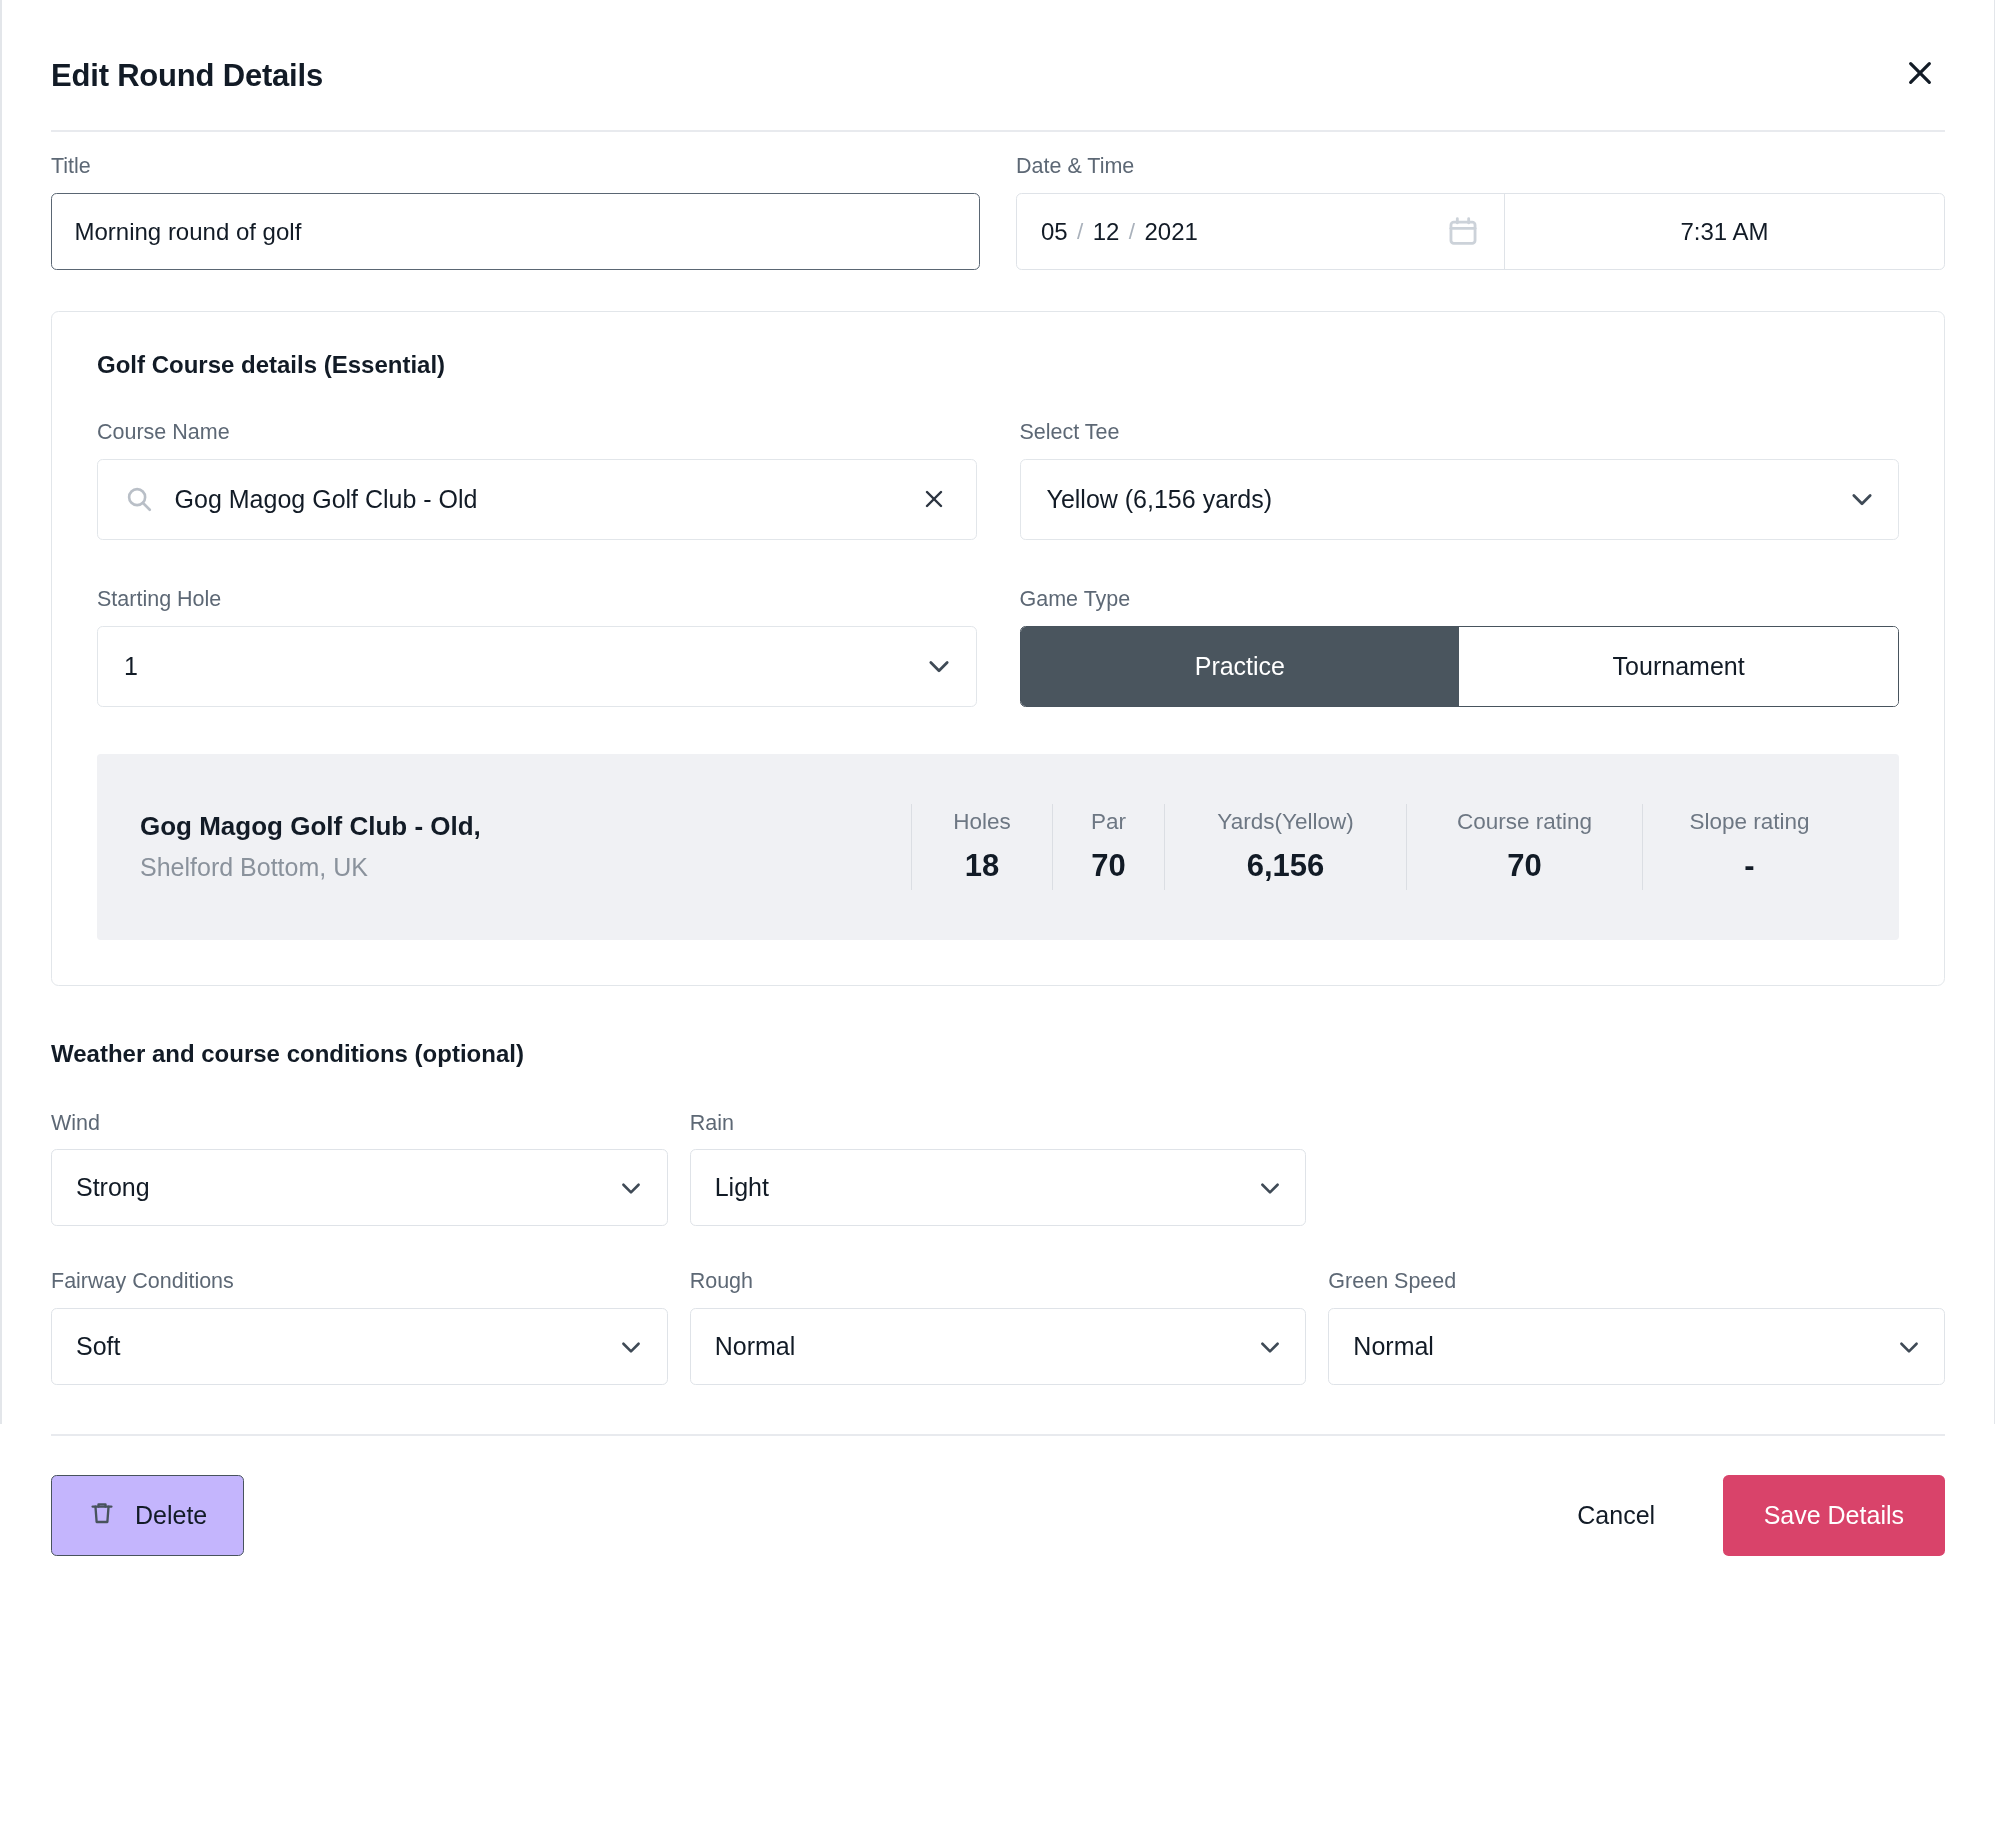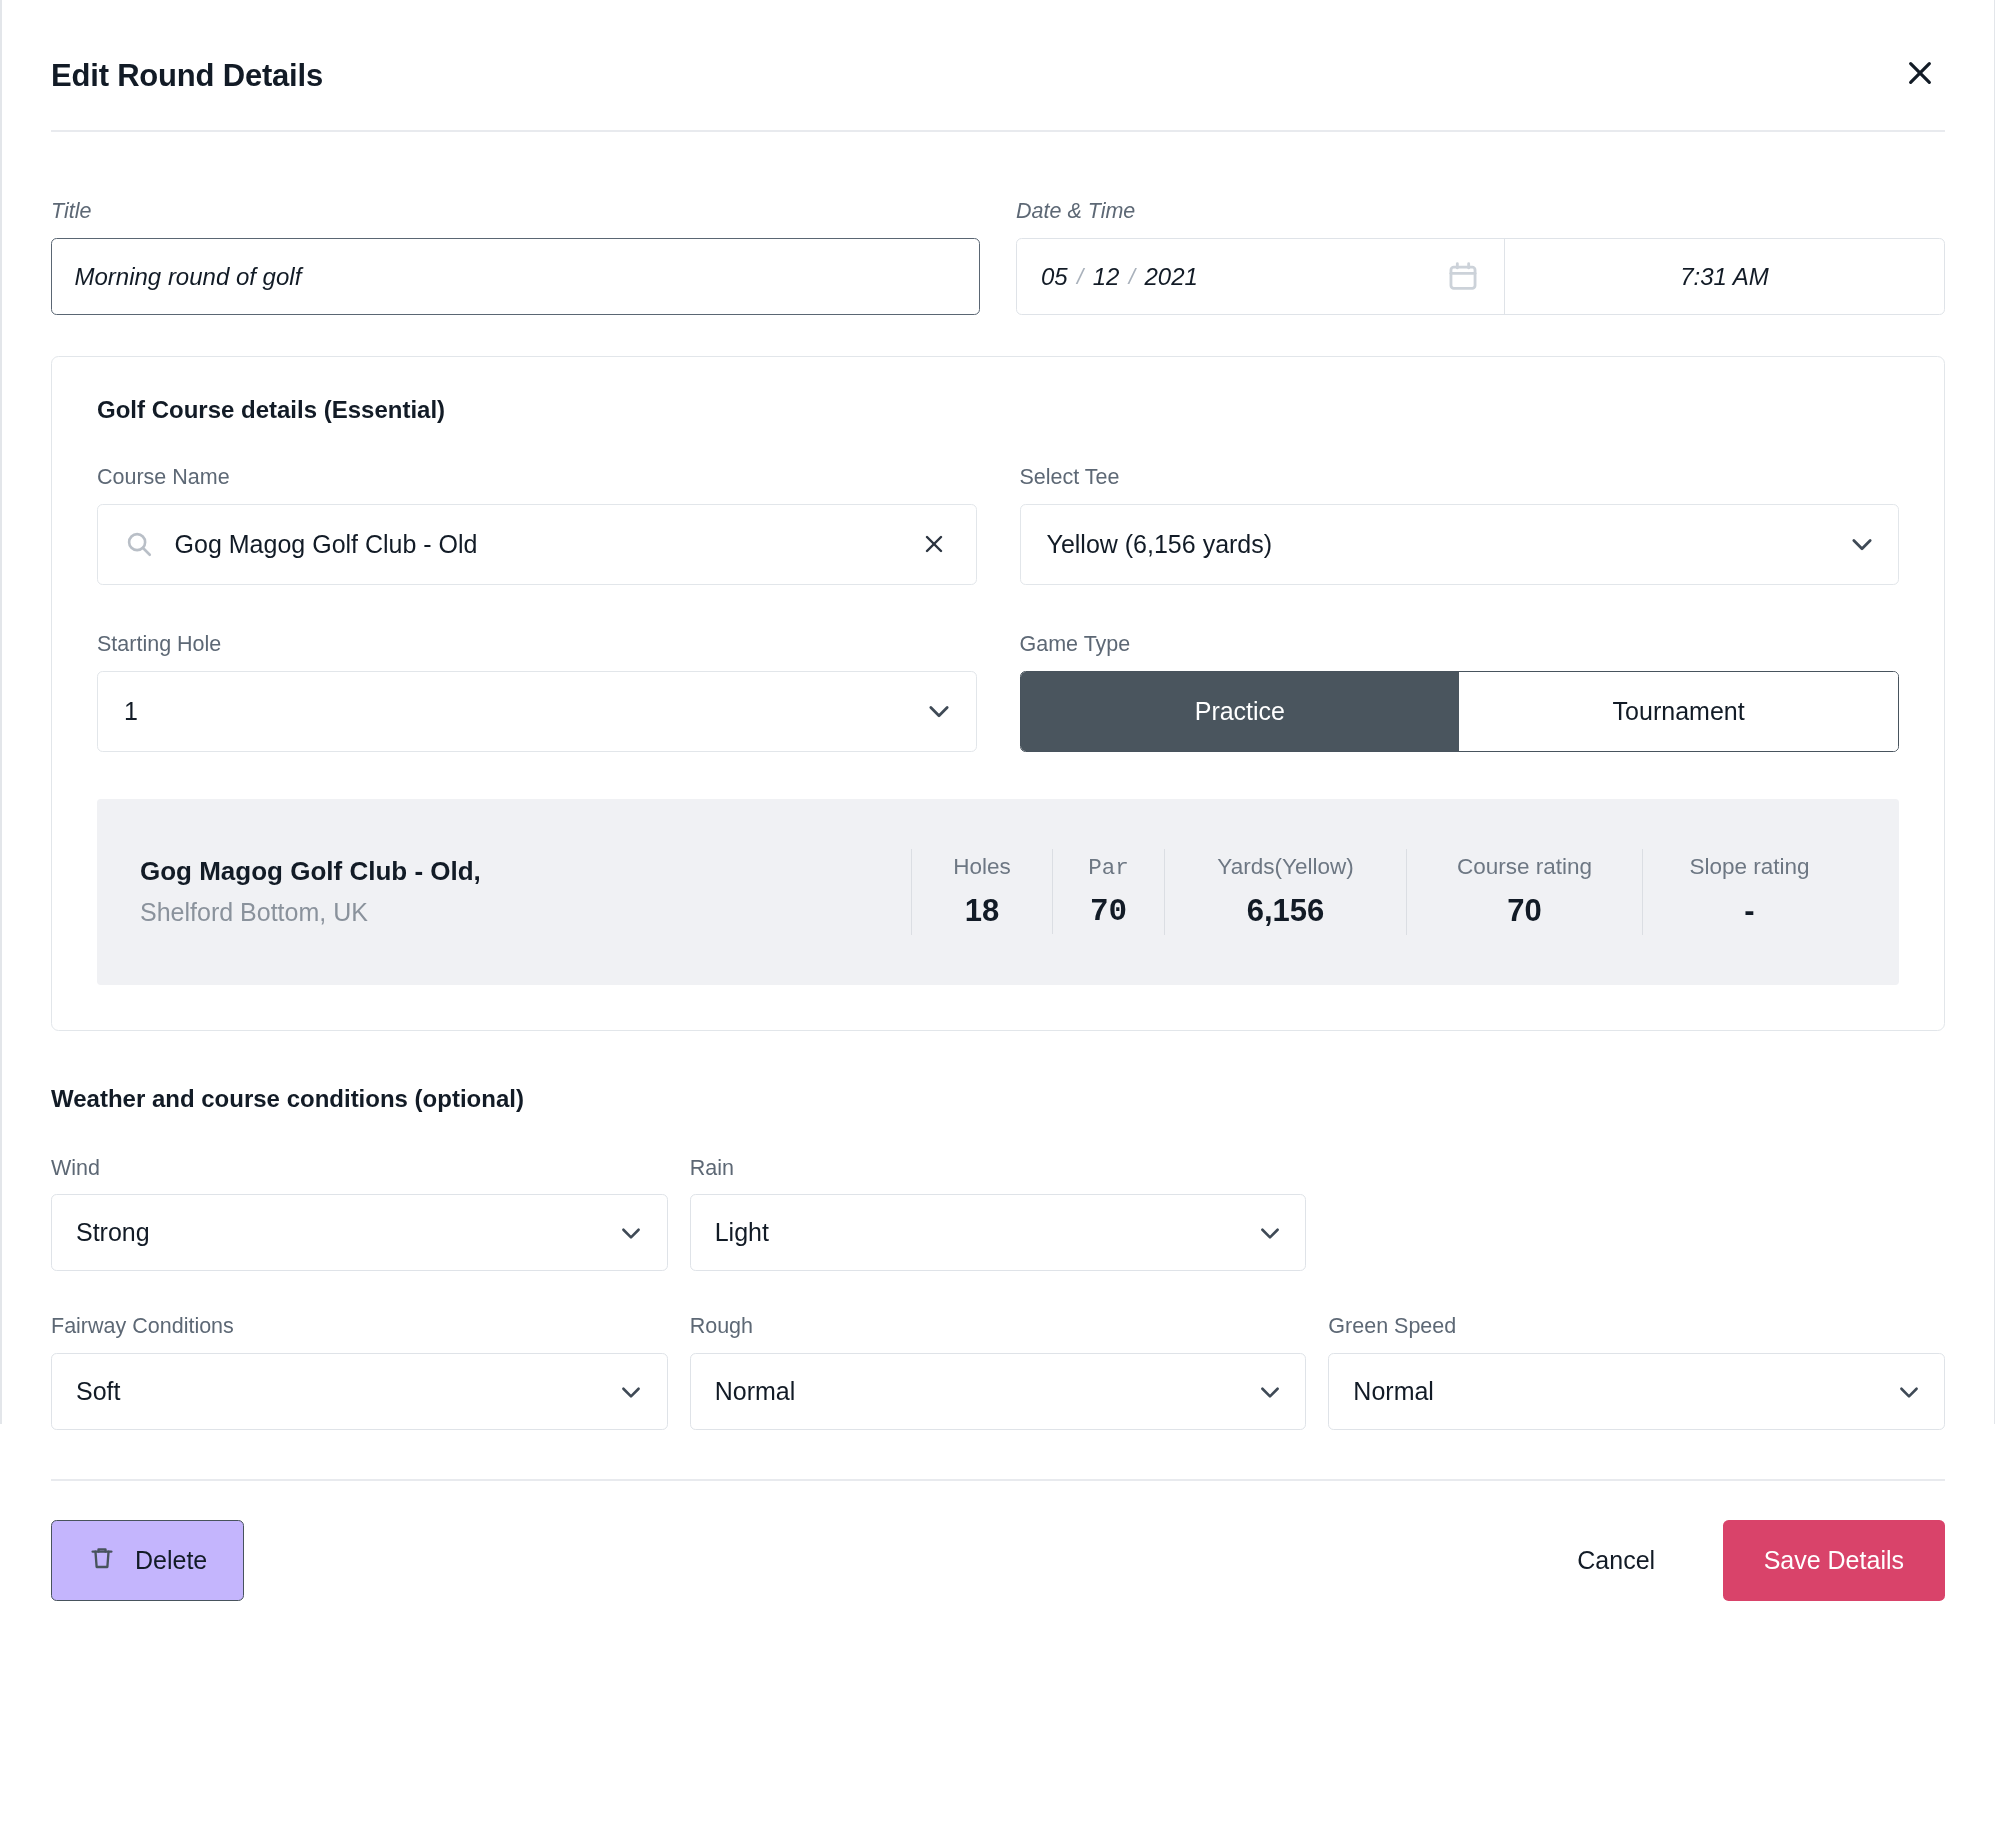--- a/index.html
+++ b/index.html
@@ -86,22 +86,21 @@
     right: 22.5px;
     top: 50%;
     transform: translateY(-50%);
     display: flex;
   }
 
   
   .top-row {
     display: flex;
     gap: 36px;
-    margin-top: 67px;
-    font-style: italic;
+    margin-top: 22px;
   }
   .top-col { flex: 1 1 0; min-width: 0; }
 
   .datetime-wrap {
     display: flex;
     height: 77px;
     border: 1.9px solid #dfe3e8;
     border-radius: 5.6px;
     overflow: hidden;
     background: #fff;
@@ -261,21 +260,21 @@
     color: #6d7783;
     margin-bottom: 13px;
     white-space: nowrap;
   }
   .stat-value {
     font-size: 31px;
     font-weight: bold;
     color: #121b26;
   }
   .sc-holes   { width: 141px; }
-  .sc-par     { width: 112px; font-family: Liberation Mono, monospace; }
+  .sc-par     { width: 112px; }
   .sc-yards   { width: 242px; }
   .sc-crating { width: 236px; }
   .sc-srating { width: 214px; }
 
   
   .weather-title {
     font-size: 24px;
     font-weight: bold;
     color: #121b26;
     margin-top: 54px;

